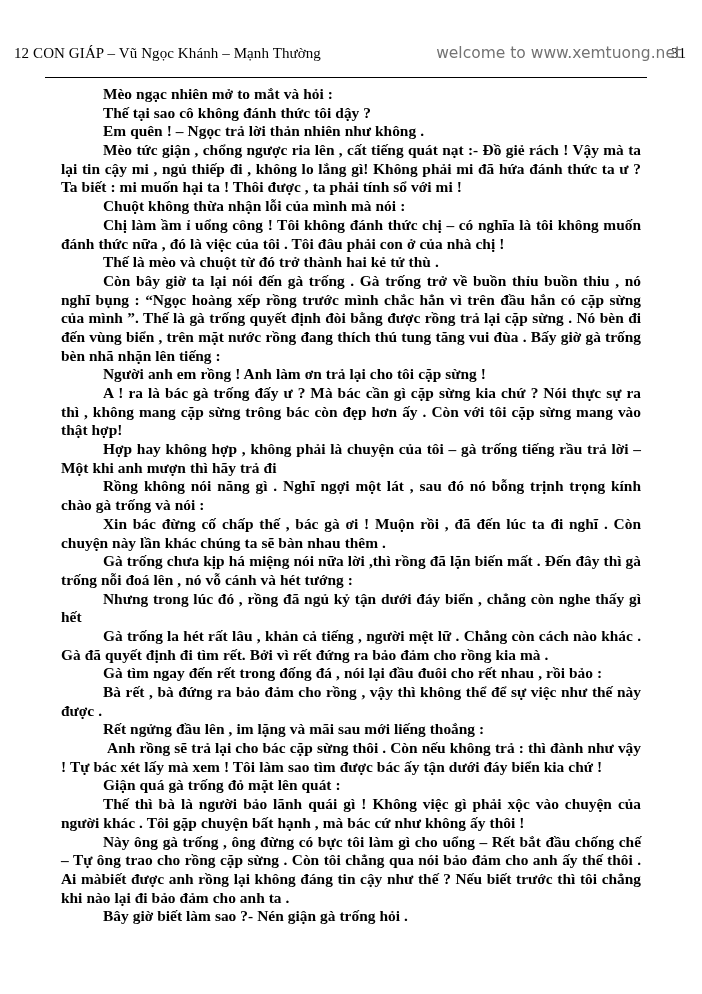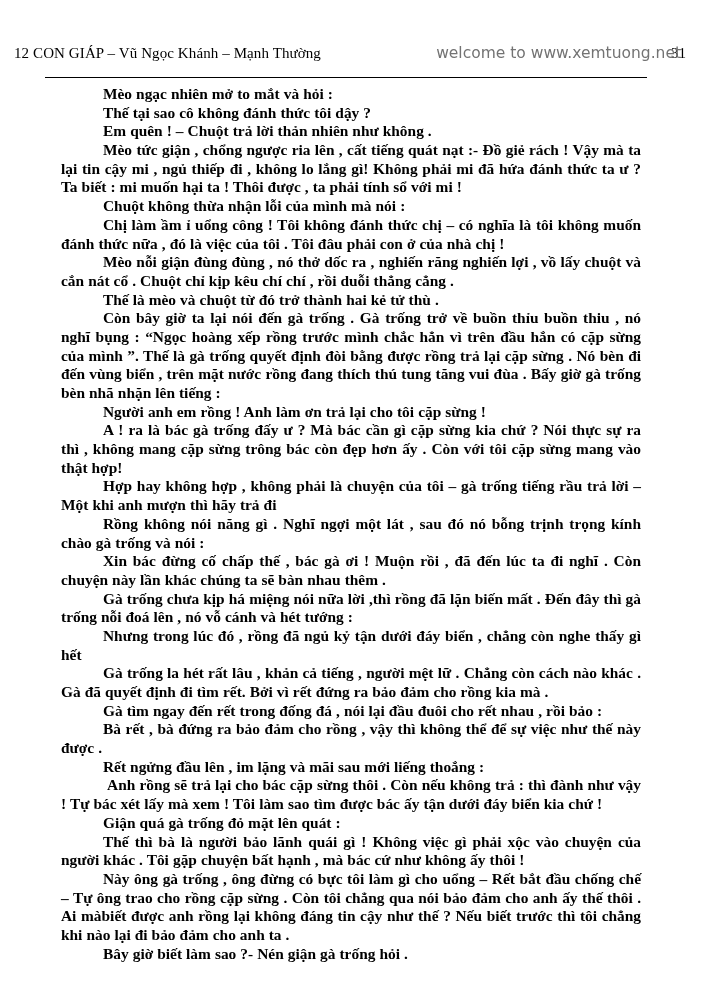--- a/index.html
+++ b/index.html
@@ -81,25 +81,24 @@
     <span class="header-title">12 CON GIÁP – Vũ Ngọc Khánh – Mạnh Thường</span>
     <span class="header-pagenum">31</span>
     <span class="header-watermark">welcome to www.xemtuong.net</span>
   </header>
 
   <hr class="header-rule">
 
   <main class="page-body">
       <p>Mèo ngạc nhiên mở to mắt và hỏi :</p>
       <p>Thế tại sao cô không đánh thức tôi dậy ?</p>
-      <p>Em quên ! – Chuột trả lời thản nhiên như không .</p>
+      <p>Em quên ! – Ngọc trả lời thản nhiên như không .</p>
       <p>Mèo tức giận , chổng ngược ria lên , cất tiếng quát nạt :- Đồ giẻ rách ! Vậy mà ta  lại tin cậy mi , ngủ thiếp đi , không lo lắng gì! Không phải mi đã hứa đánh thức ta ư ? Ta biết : mi muốn hại ta ! Thôi được , ta phải tính sổ với mi !</p>
       <p>Chuột không thừa nhận lỗi của mình mà nói :</p>
       <p>Chị làm ầm ỉ uổng công ! Tôi không đánh thức chị – có nghĩa là tôi không muốn đánh thức nữa , đó là việc của tôi . Tôi đâu phải con ở của nhà chị !</p>
-      <p>Mèo nỗi giận đùng đùng , nó thở dốc ra , nghiến răng nghiến lợi , vồ lấy chuột và cắn nát cổ . Chuột chỉ kịp kêu chí chí , rồi duỗi thẳng cẳng .</p>
       <p>Thế là mèo và chuột từ đó trở thành hai kẻ tử thù .</p>
       <p>Còn bây giờ ta lại nói đến gà trống . Gà trống trở về buồn thỉu buồn thiu , nó nghĩ bụng : “Ngọc hoàng xếp rồng trước mình chắc hẳn vì trên đầu hắn có cặp sừng của mình ”. Thế là gà trống quyết định đòi bằng được rồng trả lại cặp sừng . Nó bèn đi đến vùng biển , trên mặt nước rồng đang thích thú tung tăng vui đùa . Bấy giờ gà trống bèn nhã nhặn lên tiếng :</p>
       <p>Người anh em rồng ! Anh làm ơn trả lại cho tôi cặp sừng !</p>
       <p>A ! ra là bác gà trống đấy ư ? Mà bác cần gì cặp sừng kia chứ ? Nói thực sự ra thì , không mang cặp sừng trông bác còn đẹp hơn ấy . Còn với tôi cặp sừng mang vào thật hợp!</p>
       <p>Hợp hay không hợp , không phải là chuyện của tôi – gà trống tiếng rầu trả lời – Một khi anh mượn thì hãy trả đi</p>
       <p>Rồng không nói năng gì . Nghĩ ngợi một lát , sau đó nó bỗng trịnh trọng kính chào gà trống và nói :</p>
       <p>Xin bác đừng cố chấp thế , bác gà ơi ! Muộn rồi , đã đến lúc ta đi nghĩ . Còn chuyện này lần khác chúng ta sẽ bàn nhau thêm .</p>
       <p>Gà trống chưa kịp há miệng nói nữa lời ,thì rồng đã lặn biến mất . Đến đây thì gà trống nỗi đoá lên , nó vỗ cánh và hét tướng :</p>
       <p>Nhưng trong lúc đó , rồng đã ngủ kỷ tận dưới đáy biển , chẳng còn nghe thấy gì hết</p>
       <p>Gà trống la hét rất lâu , khản cả tiếng , người mệt lữ . Chẳng còn cách nào khác . Gà đã quyết định đi tìm rết. Bởi vì rết đứng ra bảo đảm cho rồng kia mà .</p>

